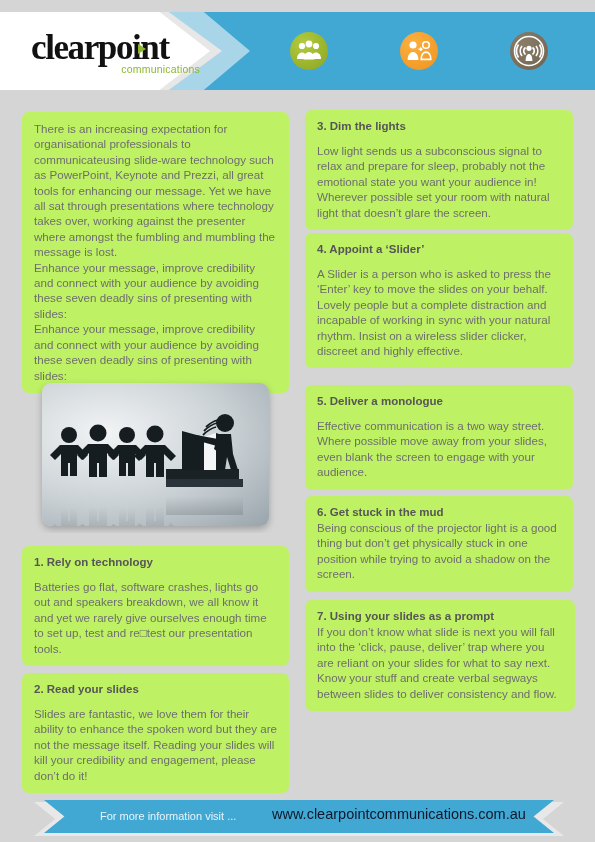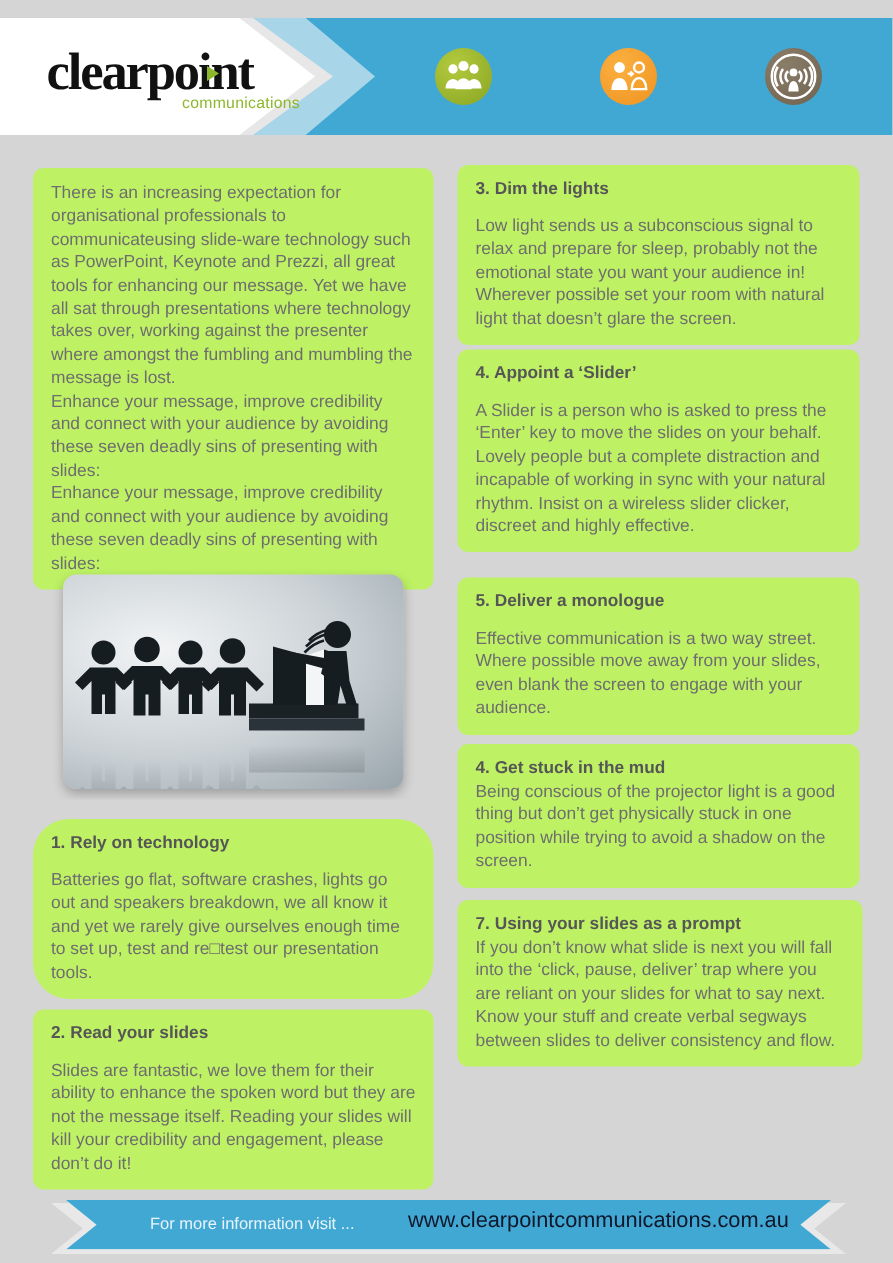--- a/index.html
+++ b/index.html
@@ -120,21 +120,21 @@
     margin: 0;
     font-size: 11.6px;
     color: #6e6e6e;
     line-height: 15.4px;
   }
   .card p + p { margin-top: 0; }
 
   
   #intro-card { left: 22px; top: 112px; width: 267px; }
   #image-card { left: 22px; top: 376px; width: 267px; height: 157px; padding: 0; overflow: hidden; background: transparent; }
-  #card-1 { left: 22px; top: 546px; width: 267px; border-radius: 24px; }
+  #card-1 { left: 22px; top: 546px; width: 267px; }
   #card-2 { left: 22px; top: 673px; width: 267px; }
 
   
   #card-3 { left: 305px; top: 110px; width: 268px; }
   #card-4 { left: 305px; top: 233px; width: 268px; }
   #card-5 { left: 305px; top: 385px; width: 268px; }
   #card-6 { left: 305px; top: 496px; width: 268px; }
   #card-7 { left: 305px; top: 600px; width: 270px; }
 
   
@@ -332,21 +332,21 @@
   <h3 class="gap">4. Appoint a ‘Slider’</h3>
   <p>A Slider is a person who is asked to press the ‘Enter’ key to move the slides on your behalf. Lovely people but a complete distraction and incapable of working in sync with your natural rhythm. Insist on a wireless slider clicker, discreet and highly effective.</p>
 </div>
 
 <div class="card" id="card-5">
   <h3 class="gap">5. Deliver a monologue</h3>
   <p>Effective communication is a two way street. Where possible move away from your slides, even blank the screen to engage with your audience.</p>
 </div>
 
 <div class="card" id="card-6">
-  <h3>4. Get stuck in the mud</h3>
+  <h3>6. Get stuck in the mud</h3>
   <p>Being conscious of the projector light is a good thing but don’t get physically stuck in one position while trying to avoid a shadow on the screen.</p>
 </div>
 
 <div class="card" id="card-7">
   <h3>7. Using your slides as a prompt</h3>
   <p>If you don’t know what slide is next you will fall into the ‘click, pause, deliver’ trap where you are reliant on your slides for what to say next. Know your stuff and create verbal segways between slides to deliver consistency and flow.</p>
 </div>
 
 <div class="footer">
   <div class="footer-shadow"></div>

